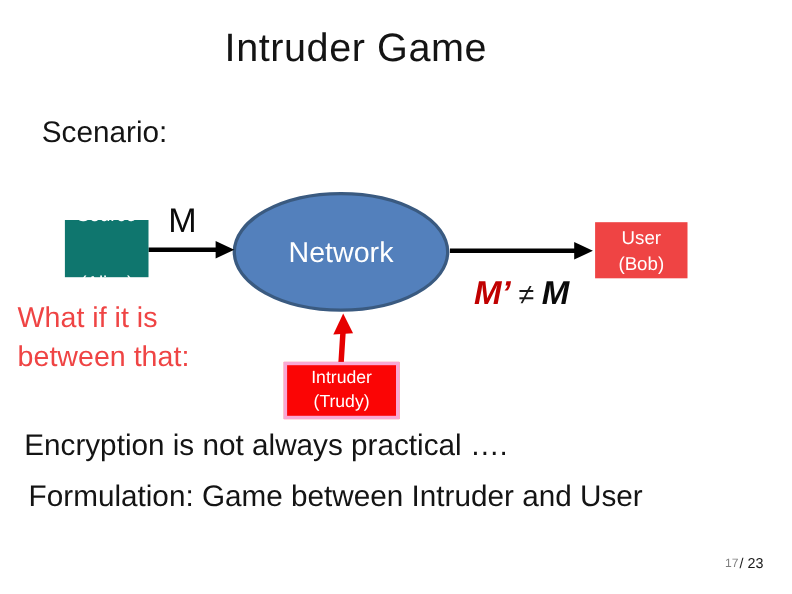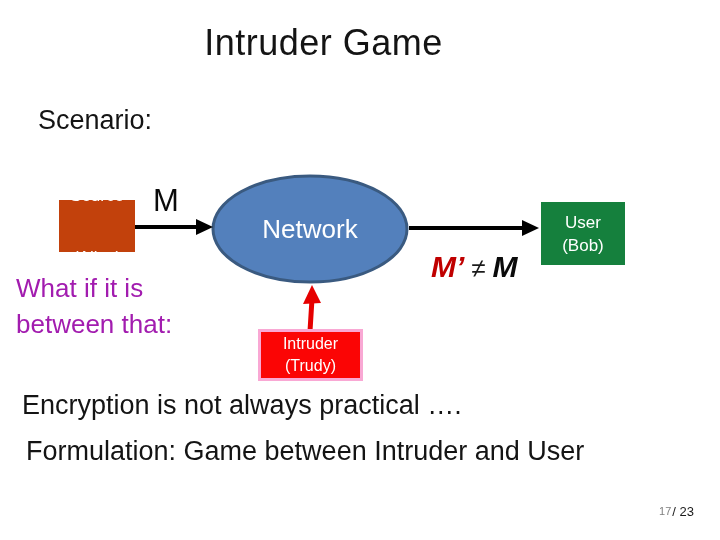--- a/index.html
+++ b/index.html
@@ -11,36 +11,36 @@
   .slide-title{
     left:0;top:22px;width:647px;text-align:center;
     font-size:36px;font-weight:400;color:#141414;letter-spacing:0.5px;
   }
   .scenario{left:38px;top:105px;font-size:27px;color:#141414;}
   .arrow-layer{left:0;top:0;width:720px;height:540px;pointer-events:none;}
   .node-box{
     display:flex;flex-direction:column;align-items:center;justify-content:center;
     color:#ffffff;text-align:center;line-height:23px;font-size:17px;
   }
-  .source-box{left:59px;top:200px;width:76px;height:52px;background:#c2410c;gap:39px;}
-  .user-box{left:541px;top:202px;width:84px;height:63px;background:#15803d;}
+  .source-box{left:59px;top:200px;width:76px;height:52px;background:#0f766e;gap:39px;}
+  .user-box{left:541px;top:202px;width:84px;height:51px;background:#ef4444;}
   .intruder-box{
     left:258px;top:329px;width:99px;height:46px;background:#FB0505;
     border:3px solid #f9a8d4;font-size:16px;line-height:22px;
   }
   .m-label{left:153px;top:183px;font-size:31px;color:#0a0a0a;}
   .network-label{
     left:213px;top:214px;width:194px;text-align:center;
     font-size:26px;color:#ffffff;
   }
   .inequality{left:431px;top:250px;font-size:30px;white-space:nowrap;font-style:italic;}
   .ineq-lhs{color:#C00000;font-weight:700;}
   .ineq-op{color:#1a1a1a;font-weight:400;font-size:26px;padding:0 7px;}
   .ineq-rhs{color:#0a0a0a;font-weight:700;}
-  .what-if{left:16px;top:270px;font-size:26px;line-height:36px;color:#a21caf;}
+  .what-if{left:16px;top:270px;font-size:26px;line-height:36px;color:#ef4444;}
   .encryption-line{left:22px;top:390px;font-size:27px;color:#141414;}
   .formulation-line{left:26px;top:436px;font-size:27px;color:#141414;}
   .page-number{right:26px;top:504px;font-size:13px;color:#1a1a1a;}
   .page-current{font-size:11px;color:#7F7F7F;position:relative;top:-1px;margin-right:1px;}
 </style>
 </head>
 <body>
 
 <div class="slide">
 

